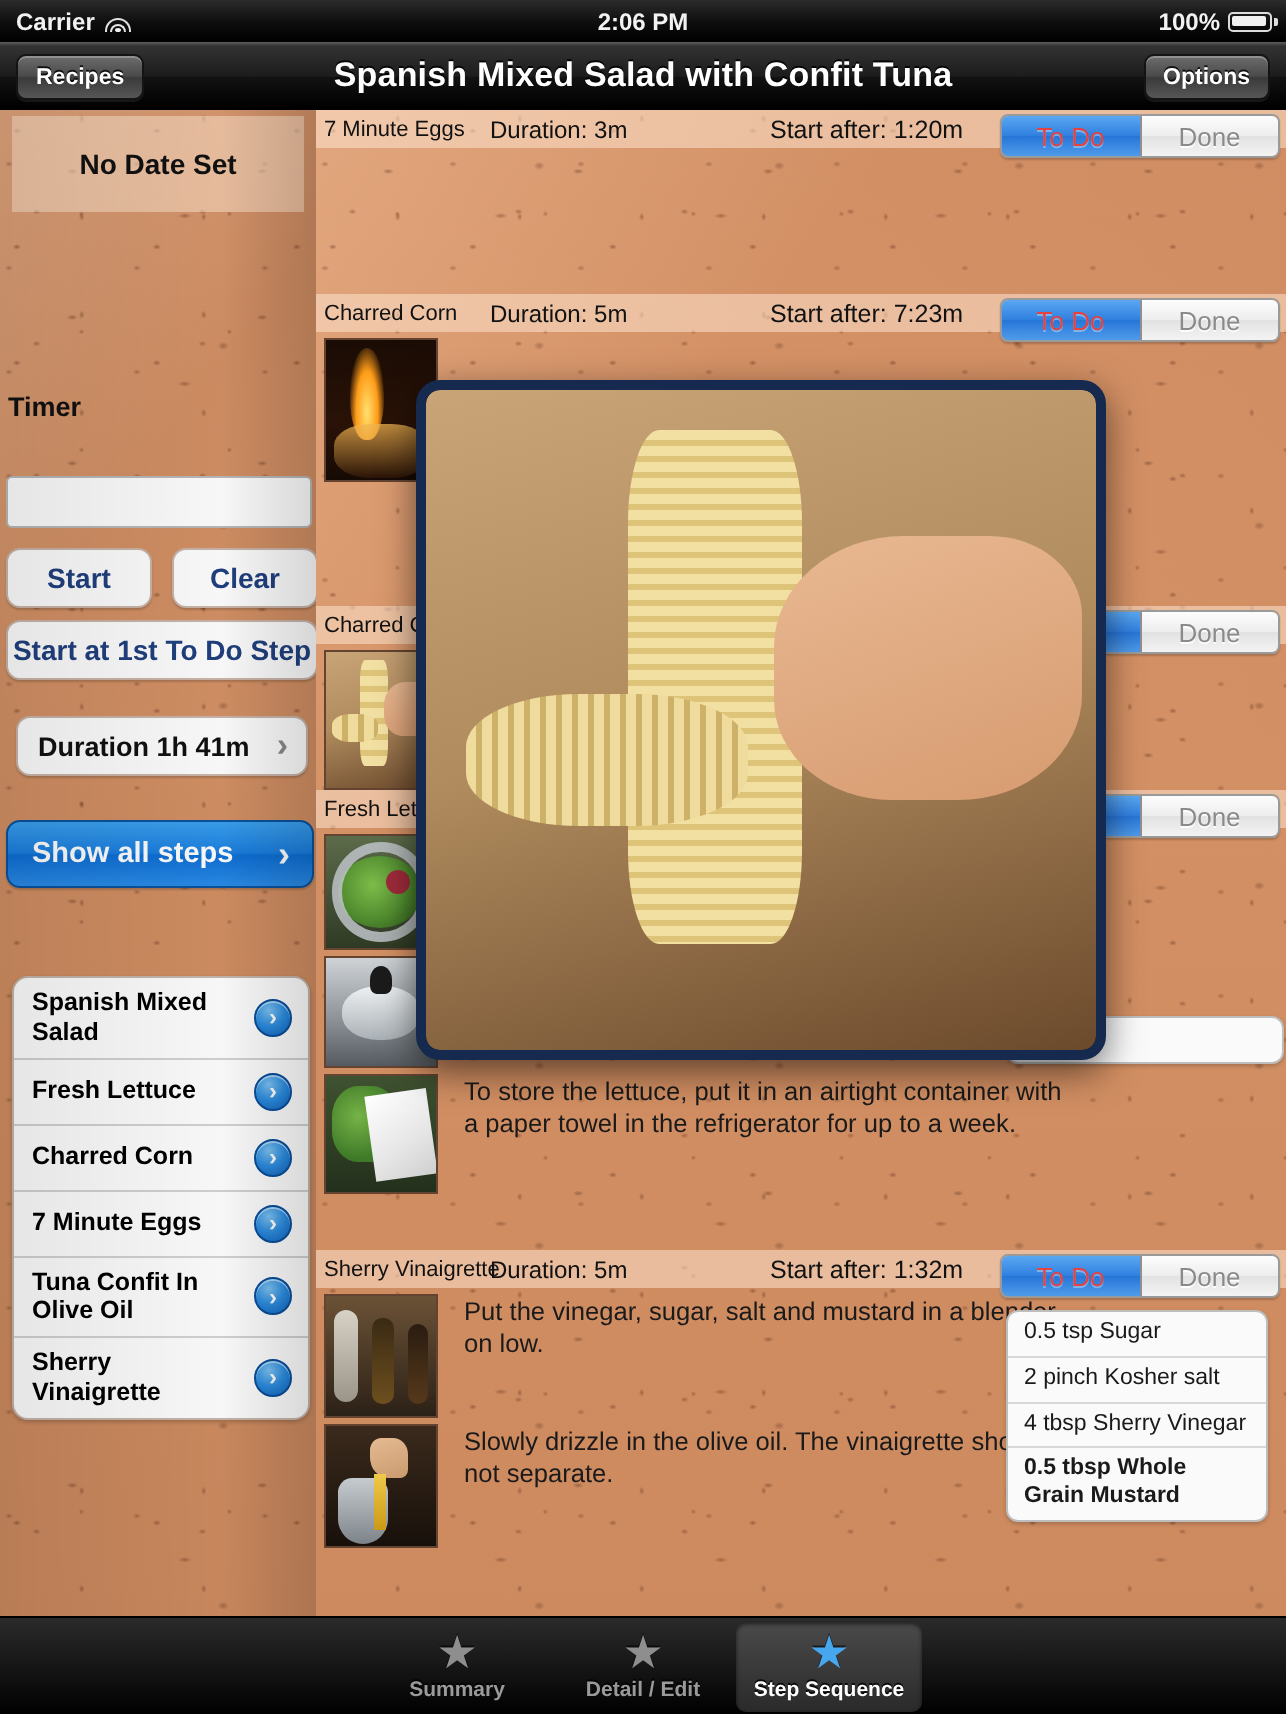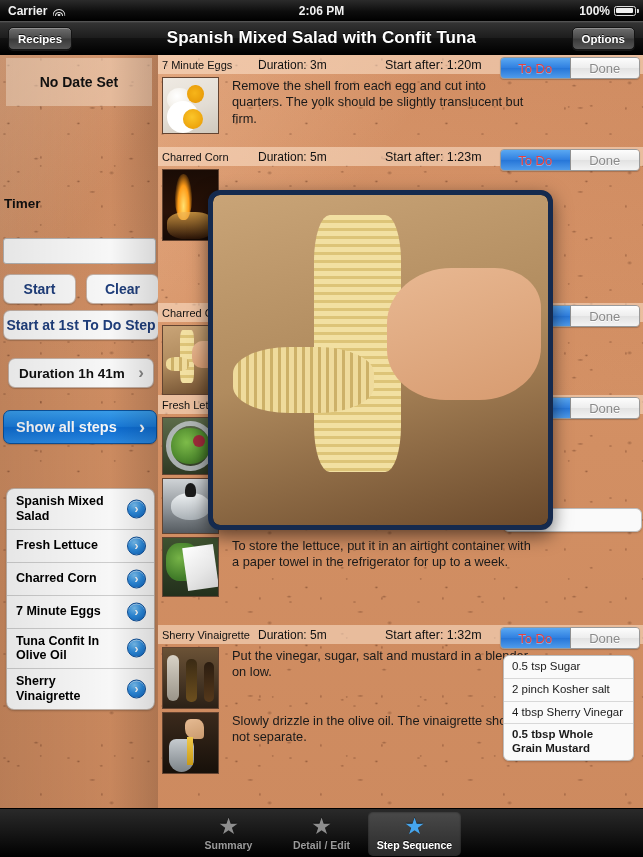--- a/index.html
+++ b/index.html
@@ -138,21 +138,21 @@
     box-shadow: inset 0 1px 0 rgba(255,255,255,.5);
   }
 
   
   .step { position:absolute; left:0; width:485px; }
   .step-head {
     position:relative; height:19px; background: rgba(255,232,210,.52);
     display:flex; align-items:center; font-size:11.5px; color:#111;
   }
   .sh-name { position:absolute; left:4px; font-size:11px; }
-  .sh-dur  { position:absolute; left:100px; font-size:12px;text-align:right; }
+  .sh-dur  { position:absolute; left:87px; font-size:12px;text-align:right; }
   .sh-start{ position:absolute; left:227px; font-size:12.5px; }
   .seg {
     position:absolute; right:3px; top:2px; height:22px; width:140px;
     border:1px solid #9a9a9a; border-radius:4px; overflow:hidden; display:flex;
     box-shadow: 0 1px 1px rgba(0,0,0,.2);
   }
   .seg div {
     flex:1; display:flex; align-items:center; justify-content:center;
     font-size:13px; font-weight:normal;
   }
@@ -340,35 +340,27 @@
       <div class="step" style="top:0;">
         <div class="step-head">
           <span class="sh-name">7 Minute Eggs</span>
           <span class="sh-dur">Duration: 3m</span>
           <span class="sh-start">Start after: 1:20m</span>
           <div class="seg">
             <div class="todo">To Do</div>
             <div class="done">Done</div>
           </div>
         </div>
-        <div class="step-line">
-          <div class="thumb">
-              <div class="ph ph-eggs">
-                <i></i>
-              </div>
-            </div>
-          <div class="step-text">Remove the shell from each egg and cut into quarters. The yolk should be slightly translucent but firm.</div>
-        </div>
       </div>
 
       <div class="step" style="top:92px;">
         <div class="step-head">
           <span class="sh-name">Charred Corn</span>
           <span class="sh-dur">Duration: 5m</span>
-          <span class="sh-start">Start after: 1:23m</span>
+          <span class="sh-start">Start after: 7:23m</span>
           <div class="seg">
             <div class="todo">To Do</div>
             <div class="done">Done</div>
           </div>
         </div>
         <div class="step-line">
           <div class="thumb" style="height:72px;flex-basis:57px;">
               <div class="ph ph-fire"></div>
             </div>
         </div>

